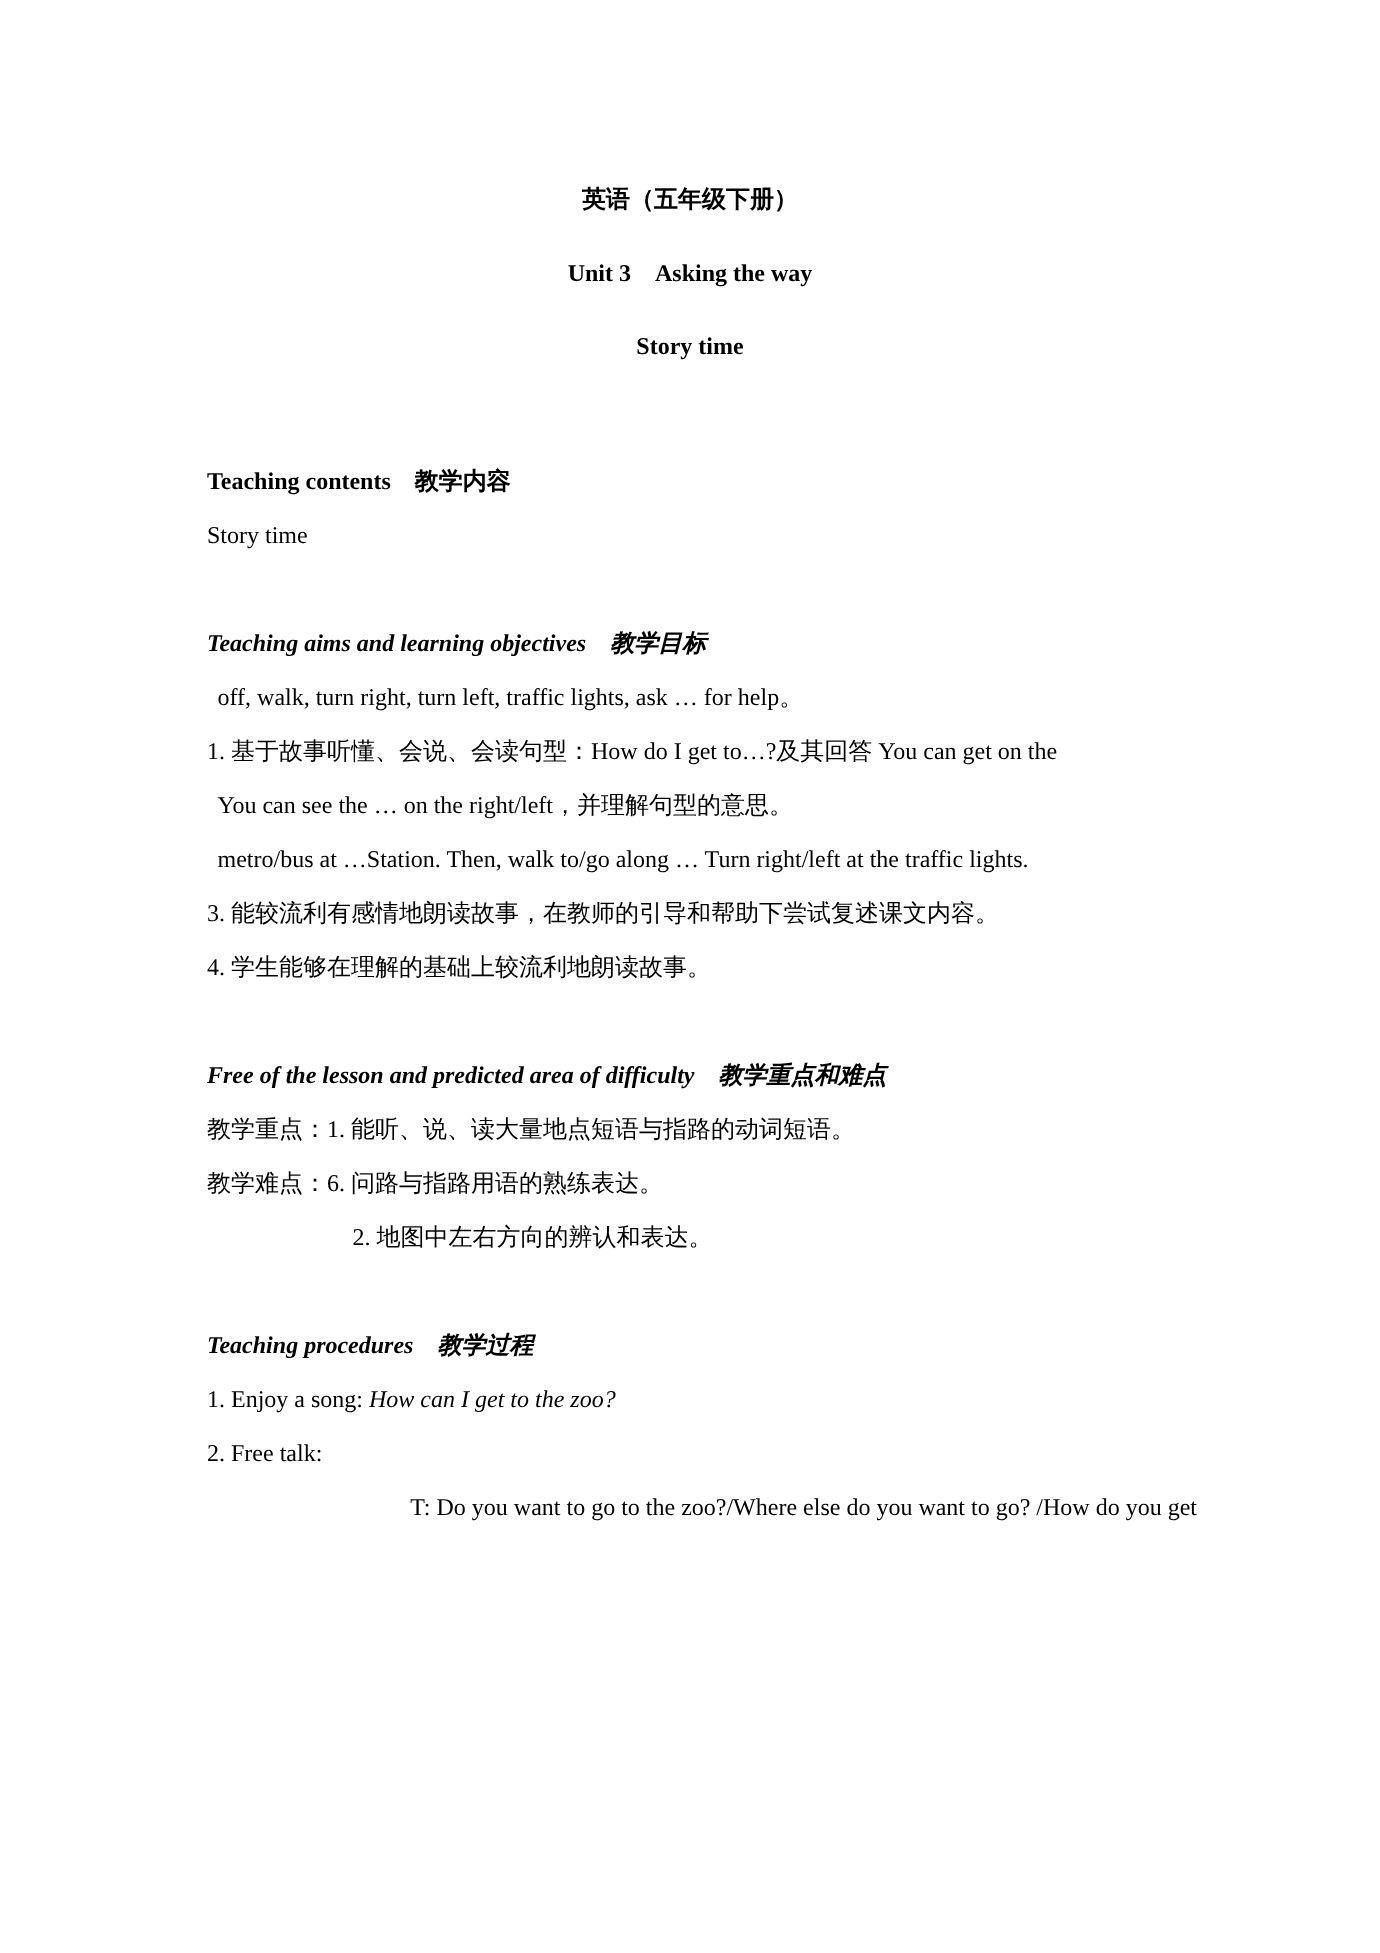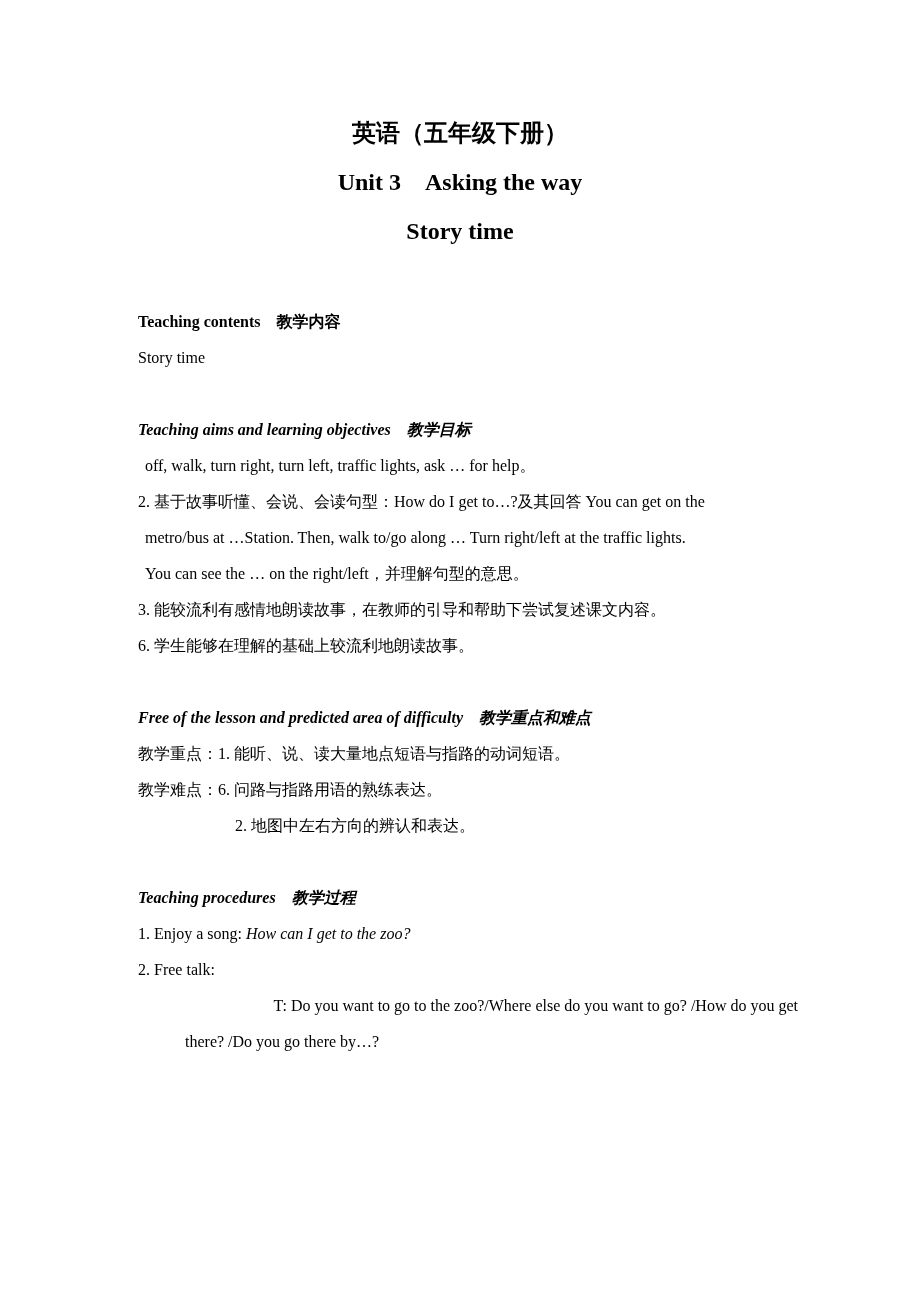--- a/index.html
+++ b/index.html
@@ -22,21 +22,21 @@
     left: 138px;
     top: 0;
     width: 660px;
   }
   .title-block {
     padding-top: 109px;
     width: 644px; 
   }
   .title-line {
     line-height: 49px;
-    font-size: 24px;
+    font-size: 16px;
     font-weight: bold;
     text-align: center;
     white-space: pre;
   }
   .line {
     line-height: 36px;
     font-size: 16px;
     white-space: pre;
   }
   .bold { font-weight: bold; }
@@ -58,31 +58,30 @@
       <div class="title-line">英语（五年级下册）</div>
       <div class="title-line">Unit 3　Asking the way</div>
       <div class="title-line">Story time</div>
     </div>
 
     <div class="line bold gap-first">Teaching contents　教学内容</div>
     <div class="line">Story time</div>
 
     <div class="line bold gap-section">Teaching aims and learning objectives　教学目标</div>
     <div class="line ind-cont">off, walk, turn right, turn left, traffic lights, ask … for help。</div>
-    <div class="line">2. 基于故事听懂、会说、会读句型：How do I get to…?及其回答 You can get on the</div>
+    <div class="line">1. 基于故事听懂、会说、会读句型：How do I get to…?及其回答 You can get on the</div>
+    <div class="line ind-cont">You can see the … on the right/left，并理解句型的意思。</div>
     <div class="line ind-cont">metro/bus at …Station. Then, walk to/go along … Turn right/left at the traffic lights.</div>
-    <div class="line ind-cont">You can see the … on the right/left，并理解句型的意思。</div>
     <div class="line">3. 能较流利有感情地朗读故事，在教师的引导和帮助下尝试复述课文内容。</div>
-    <div class="line">6. 学生能够在理解的基础上较流利地朗读故事。</div>
+    <div class="line">4. 学生能够在理解的基础上较流利地朗读故事。</div>
 
     <div class="line bold gap-section">Free of the lesson and predicted area of difficulty　教学重点和难点</div>
     <div class="line">教学重点：1. 能听、说、读大量地点短语与指路的动词短语。</div>
     <div class="line">教学难点：6. 问路与指路用语的熟练表达。</div>
     <div class="line ind-sub">2. 地图中左右方向的辨认和表达。</div>
 
     <div class="line bold gap-section">Teaching procedures　教学过程</div>
     <div class="line"><span>1. Enjoy a song: </span><span class="italic">How can I get to the zoo?</span></div>
     <div class="line">2. Free talk:</div>
     <div class="line ind-t">T: Do you want to go to the zoo?/Where else do you want to go? /How do you get</div>
-    <div class="line ind-t2">there? /Do you go there by…?</div>
 
   </div>
 </div>
 
 </body></html>

